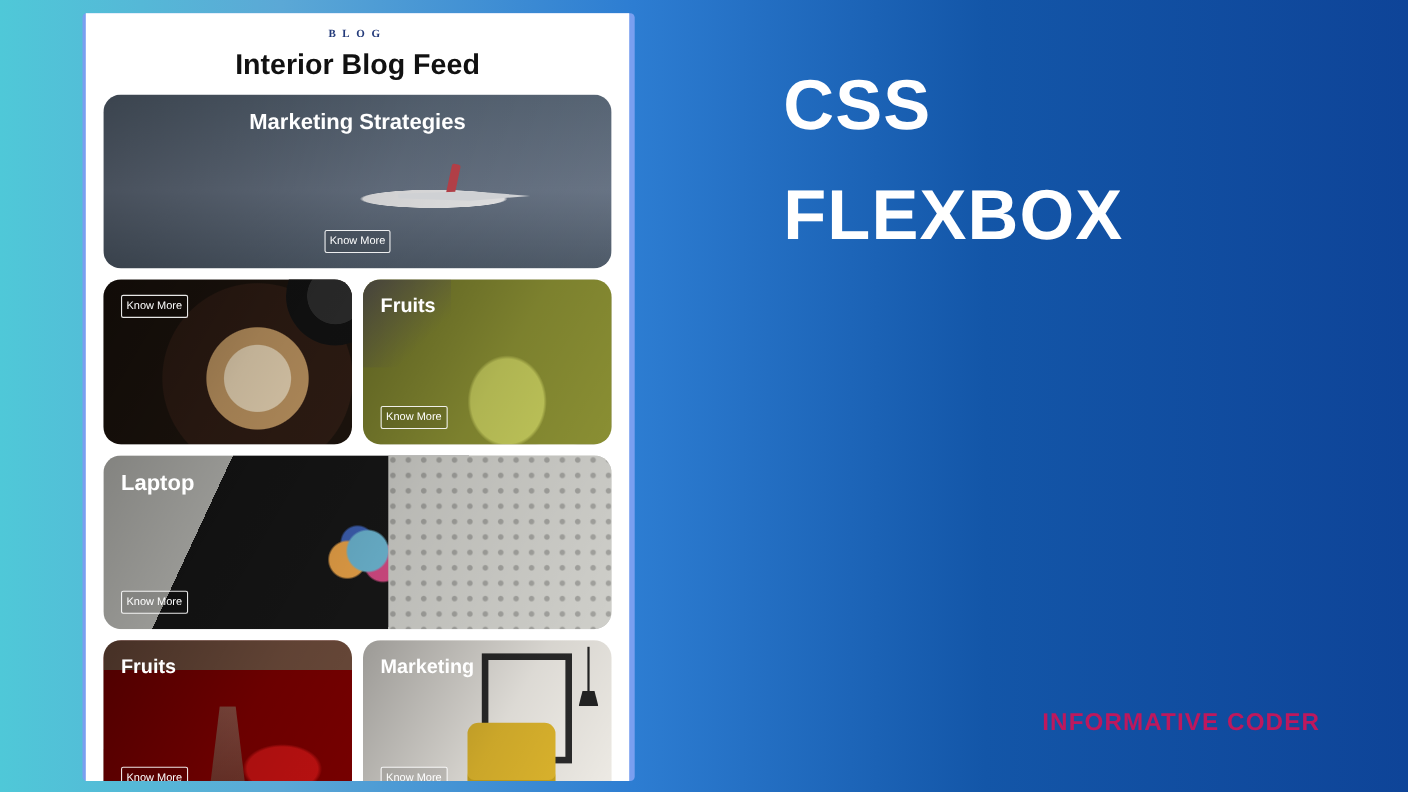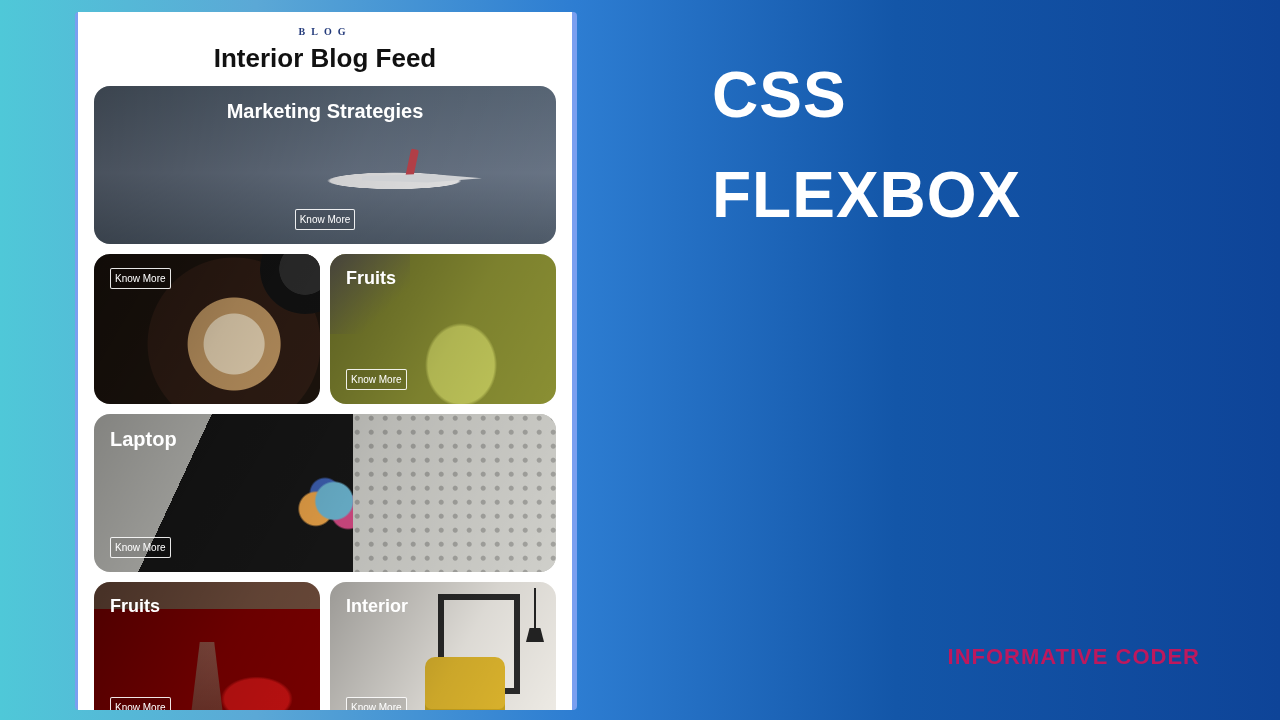--- a/index.html
+++ b/index.html
@@ -260,17 +260,17 @@
         <div class="btn">Know More</div>
       </div>
       <div class="card half bg-nature">
         <div class="shade"></div>
         <div class="title">Fruits</div>
         <div class="btn">Know More</div>
       </div>
       <div class="card half bg-interior">
         <div class="shade"></div>
         <div class="lamp"></div>
-        <div class="title">Interior</div>
+        <div class="title">Marketing</div>
         <div class="btn">Know More</div>
       </div>
     </div>
 </div>
 
 </body></html>

